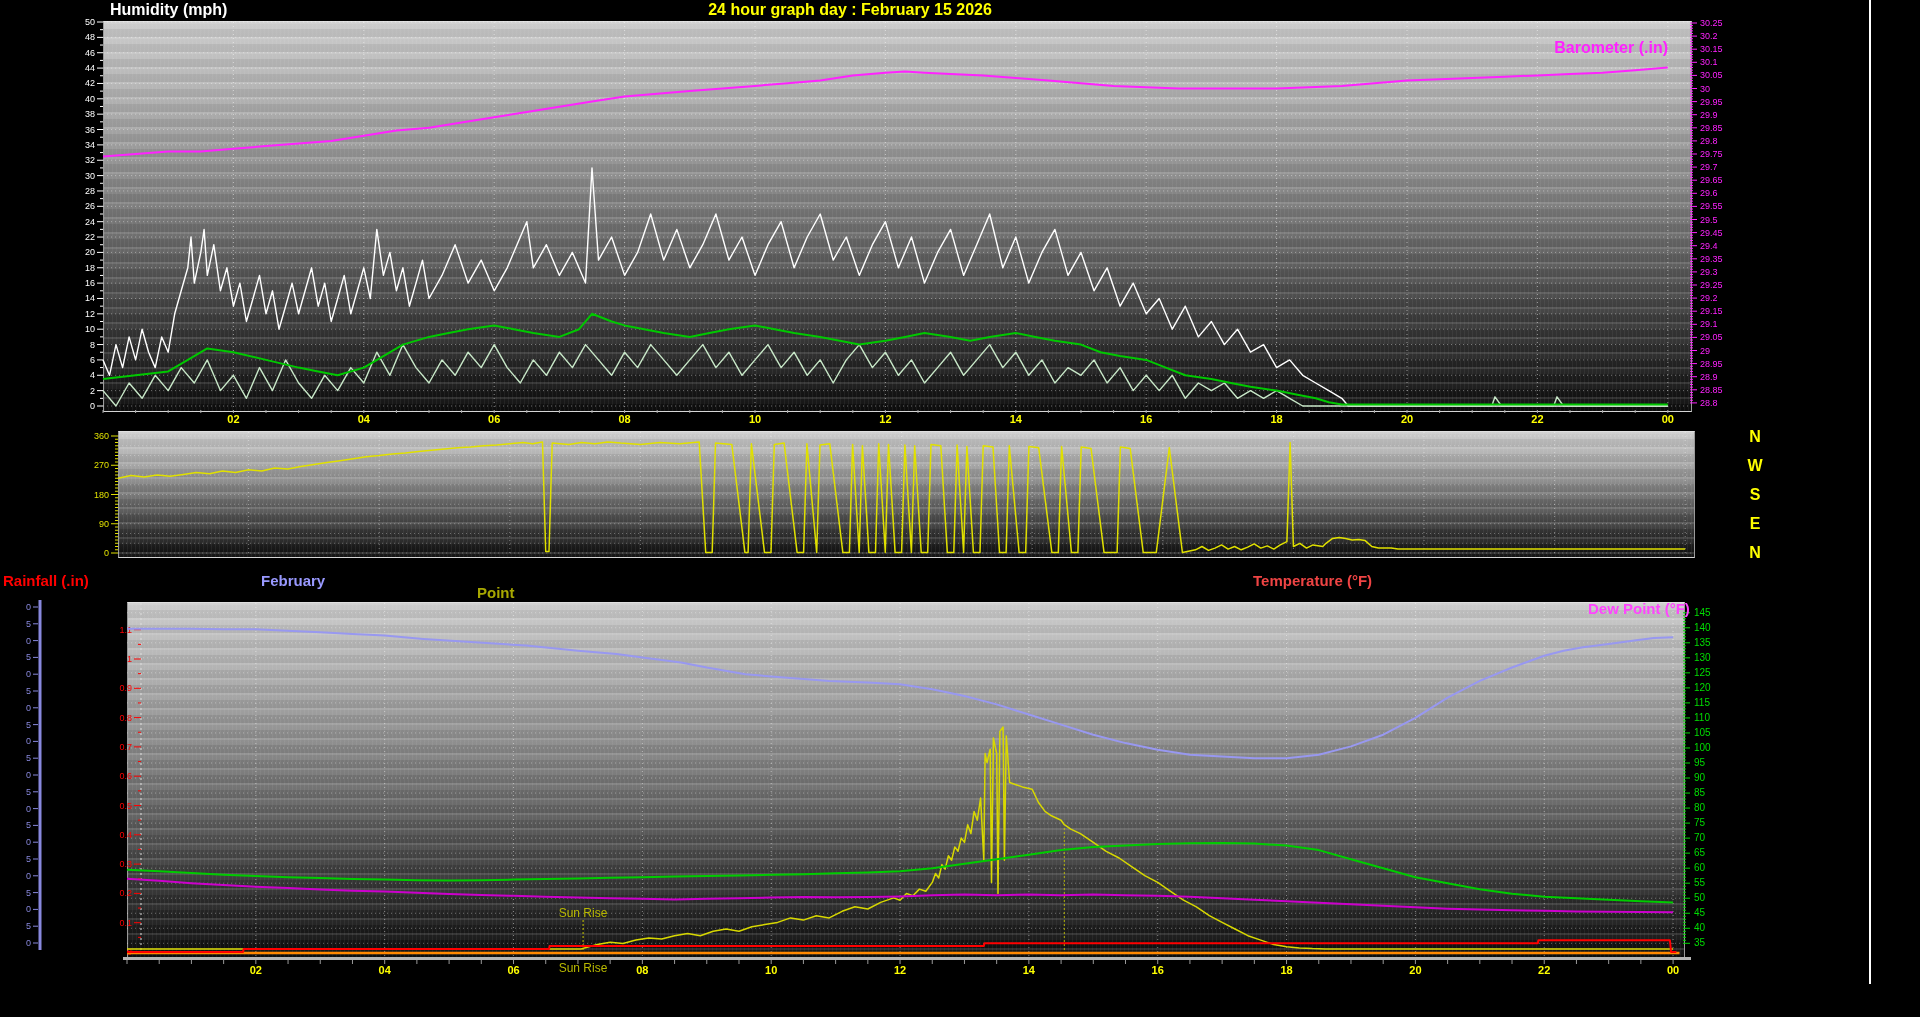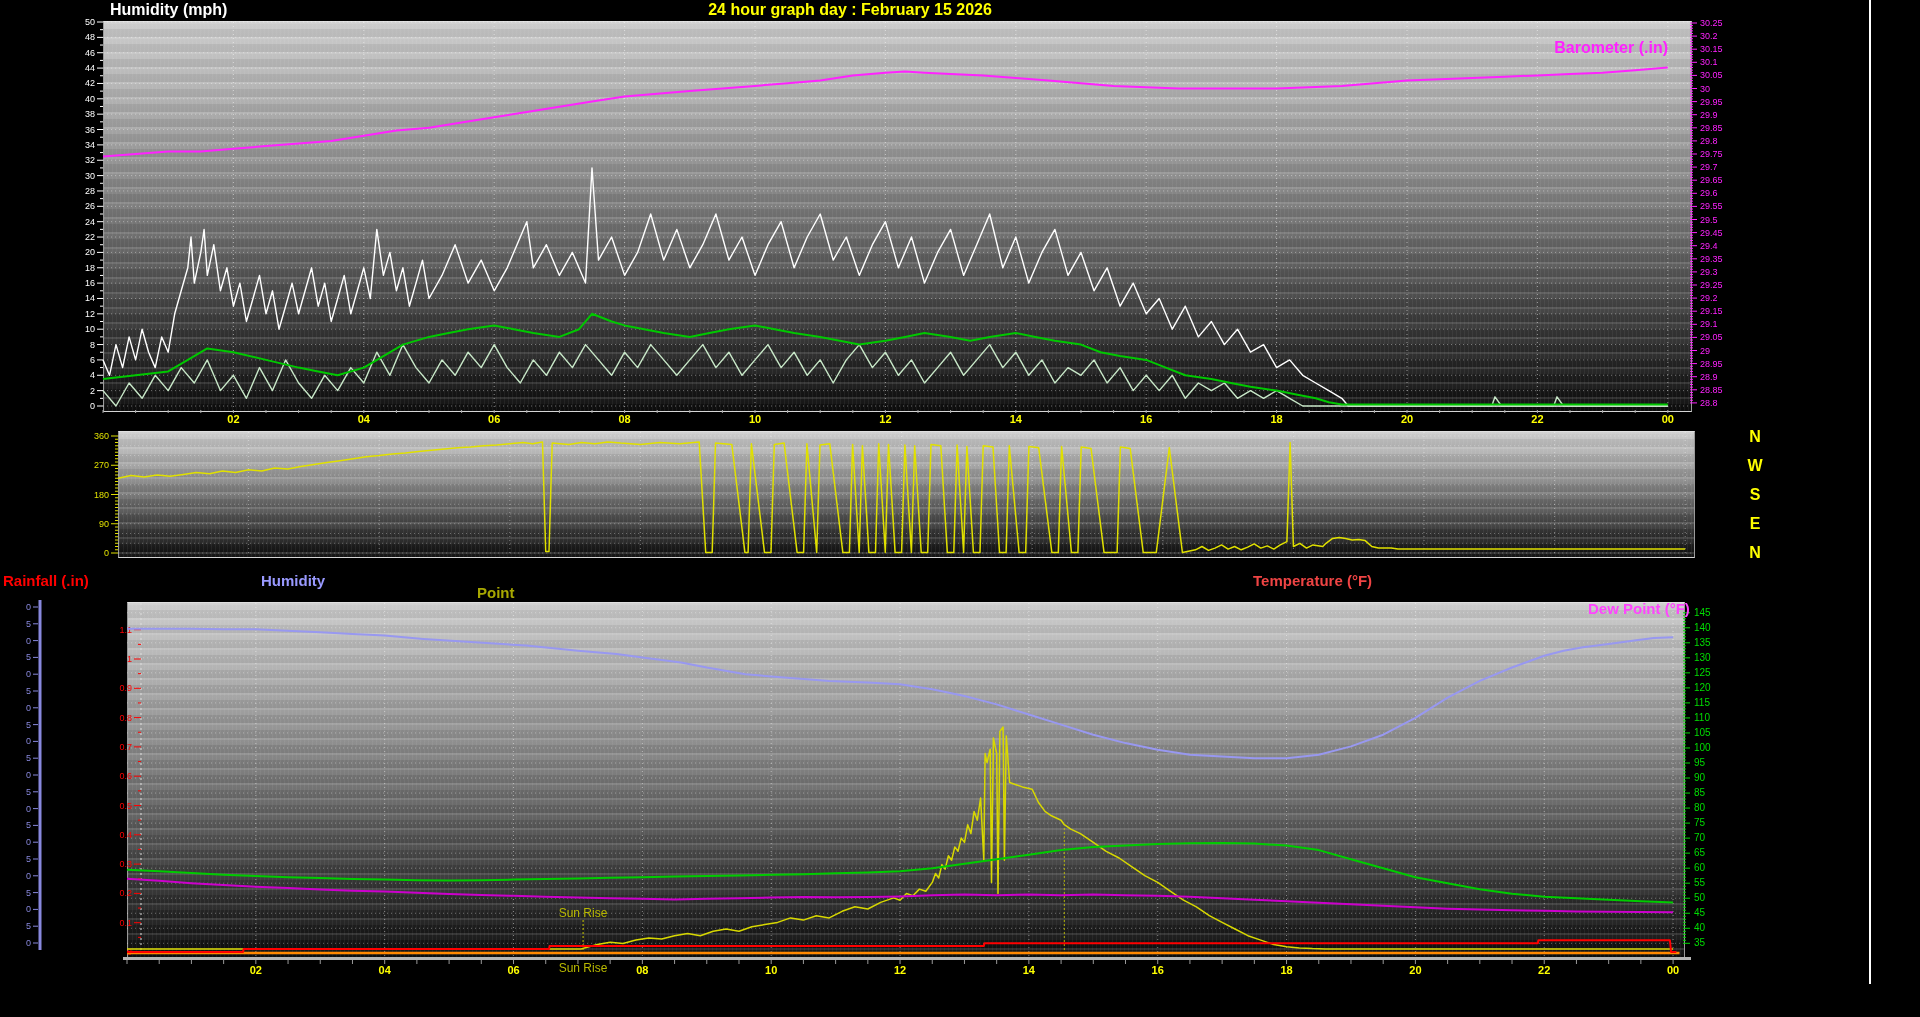--- a/index.html
+++ b/index.html
@@ -778,21 +778,21 @@
       <polyline points="127.0,878.7 159.2,880.8 191.4,883.2 223.6,885.0 255.8,886.8 288.1,888.0 320.3,889.5 352.5,890.7 384.7,891.6 416.9,892.8 449.1,894.0 481.3,894.9 513.5,895.8 545.7,896.7 577.9,897.6 610.2,898.2 642.4,898.8 674.6,899.4 706.8,898.8 739.0,898.2 771.2,897.6 803.4,897.0 835.6,897.3 867.8,897.0 900.0,896.4 932.3,895.2 964.5,894.6 996.7,895.2 1028.9,894.6 1061.1,895.2 1093.3,894.6 1125.5,895.2 1157.7,895.8 1189.9,896.7 1222.1,898.2 1254.4,899.7 1286.6,901.2 1318.8,902.7 1351.0,904.2 1383.2,905.7 1415.4,907.2 1447.6,908.7 1479.8,909.6 1512.0,910.2 1544.2,910.8 1576.5,911.4 1608.7,911.7 1640.9,912.0 1673.1,912.3" fill="none" stroke="#cc00cc" stroke-width="2" stroke-linejoin="round"></polyline>
       <polyline points="127.0,953.0 1679.5,953.0" fill="none" stroke="#ff8800" stroke-width="2.5" stroke-linejoin="round"></polyline>
       <polyline points="127.0,952.0 243.0,952.0 243.6,949.1 549.0,949.1 549.6,946.1 983.8,946.1 984.4,943.2 1537.8,943.2 1538.4,940.3 1669.9,940.3 1671.1,952.0 1676.3,952.0" fill="none" stroke="#ff0000" stroke-width="2" stroke-linejoin="round"></polyline>
     </svg>
 
   <div class="t t-windspeed">Humidity (mph)</div>
   <div class="t t-date">24 hour graph day : February 15 2026</div>
   <div class="t t-baro">Barometer (.in)</div>
 
   <div class="t t-rain">Rainfall (.in)</div>
-  <div class="t t-hum">Humidity</div>
+  <div class="t t-hum">February</div>
   <div class="t t-solar">Point</div>
   <div class="t t-temp">Temperature (°F)</div>
   <div class="t t-dew">Dew Point (°F)</div>
 
   <div class="compass" style="top:428px;">N</div>
   <div class="compass" style="top:457px;">W</div>
   <div class="compass" style="top:486px;">S</div>
   <div class="compass" style="top:515px;">E</div>
   <div class="compass" style="top:544px;">N</div>
 

